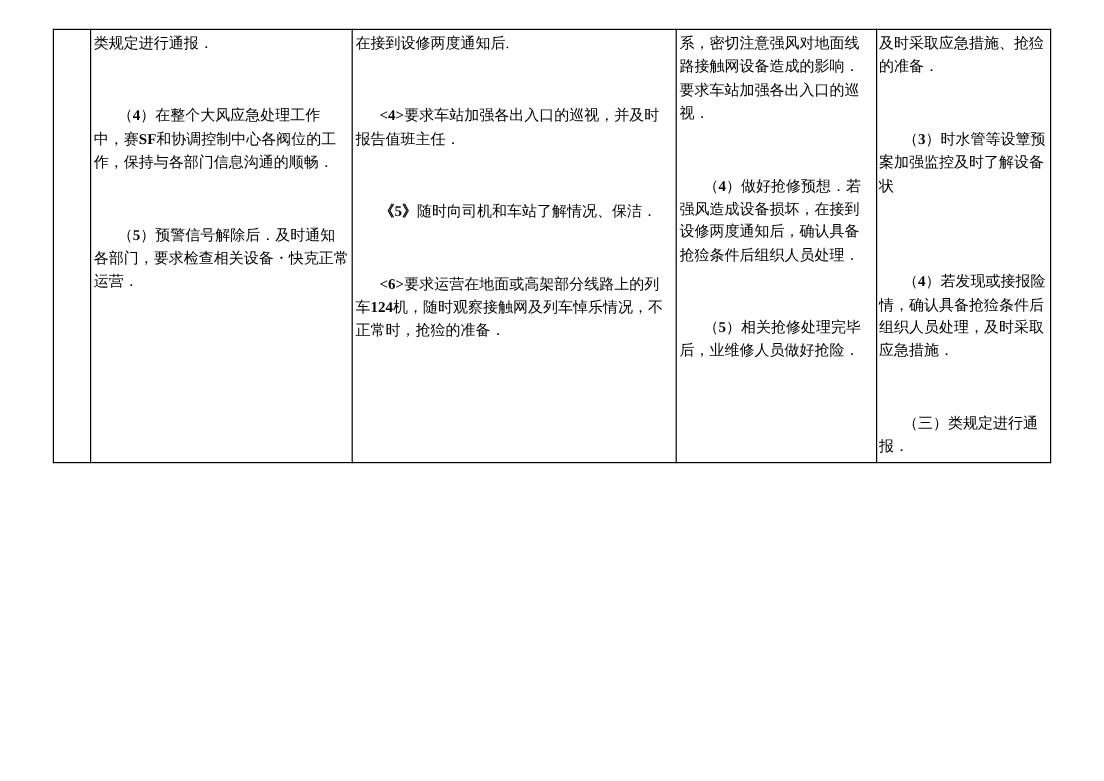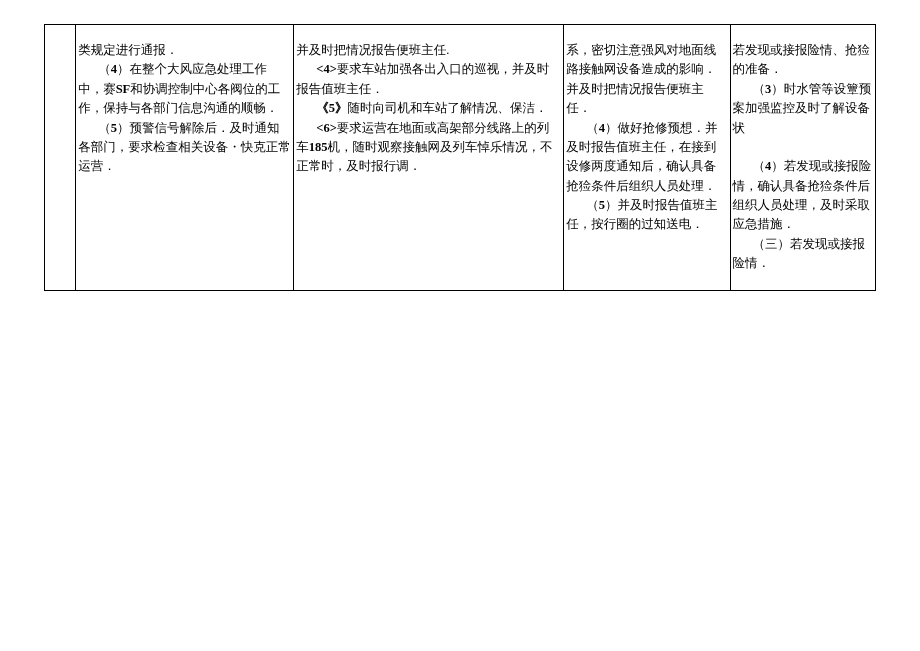--- a/index.html
+++ b/index.html
@@ -14,29 +14,29 @@
       padding: 24px 44px 0 44px;
     }
     table {
       width: 100%;
       border-collapse: collapse;
       table-layout: fixed;
     }
     td {
       border: 1px solid #000;
       vertical-align: top;
-      padding: 16px 2px;
+      padding: 2px 2px;
       word-break: break-all;
     }
     .col0 { width: 30px; }
     .col1 { width: 210px; }
     .col2 { width: 260px; }
     .col3 { width: 160px; }
     .col4 { width: 140px; }
-    .para { text-indent: 1.6em; }
+    .para { text-indent: 1.6em; margin-top: 41px; }
     .para-flush { text-indent: 0; }
     b { font-weight: bold; }
   </style>
 </head>
 <body>
 
 <table>
   <colgroup>
     <col class="col0">
     <col class="col1">
@@ -52,48 +52,48 @@
       <div class="para-flush">类规定进行通报．</div>
       <div class="para">
         <span>（</span><b>4</b><span>）在整个大风应急处理工作中，赛</span><b>SF</b><span>和协调控制中心各阀位的工作，保持与各部门信息沟通的顺畅．</span>
       </div>
       <div class="para">
         <span>（</span><b>5</b><span>）预警信号解除后．及时通知各部门，要求检查相关设备・快克正常运营．</span>
       </div>
     </td>
 
     <td>
-      <div class="para-flush">并及时把情况报告便班主任.</div>
+      <div class="para-flush">在接到设修两度通知后.</div>
       <div class="para">
         <b>&lt;4&gt;</b><span>要求车站加强各出入口的巡视，并及时报告值班主任．</span>
       </div>
       <div class="para">
         <b>《5》</b><span>随时向司机和车站了解情况、保洁．</span>
       </div>
       <div class="para">
-        <b>&lt;6&gt;</b><span>要求运营在地面或高架部分线路上的列车</span><b>185</b><span>机，随时观察接触网及列车悼乐情况，不正常时，及时报行调．</span>
+        <b>&lt;6&gt;</b><span>要求运营在地面或高架部分线路上的列车</span><b>124</b><span>机，随时观察接触网及列车悼乐情况，不正常时，抢猃的准备．</span>
       </div>
     </td>
 
     <td>
-      <div class="para-flush">系，密切注意强风对地面线路接触网设备造成的影响．并及时把情况报告便班主任．</div>
+      <div class="para-flush">系，密切注意强风对地面线路接触网设备造成的影响．要求车站加强各出入口的巡视．</div>
       <div class="para">
-        <span>（</span><b>4</b><span>）做好抢修预想．并及时报告值班主任，在接到设修两度通知后，确认具备抢猃条件后组织人员处理．</span>
+        <span>（</span><b>4</b><span>）做好抢修预想．若强风造成设备损坏，在接到设修两度通知后，确认具备抢猃条件后组织人员处理．</span>
       </div>
       <div class="para">
-        <span>（</span><b>5</b><span>）并及时报告值班主任，按行圈的过知送电．</span>
+        <span>（</span><b>5</b><span>）相关抢修处理完毕后，业维修人员做好抢险．</span>
       </div>
     </td>
 
     <td>
-      <div class="para-flush">若发现或接报险情、抢猃的准备．</div>
+      <div class="para-flush">及时采取应急措施、抢猃的准备．</div>
       <div class="para">
         <span>（</span><b>3</b><span>）时水管等设簟预案加强监控及时了解设备状</span>
       </div>
       <div class="para-flush">&nbsp;</div>
       <div class="para">
         <span>（</span><b>4</b><span>）若发现或接报险情，确认具备抢猃条件后组织人员处理，及时采取应急措施．</span>
       </div>
-      <div class="para">（三）若发现或接报险情．</div>
+      <div class="para">（三）类规定进行通报．</div>
     </td>
   </tr>
 </tbody>
   </table>
 
 </body></html>

